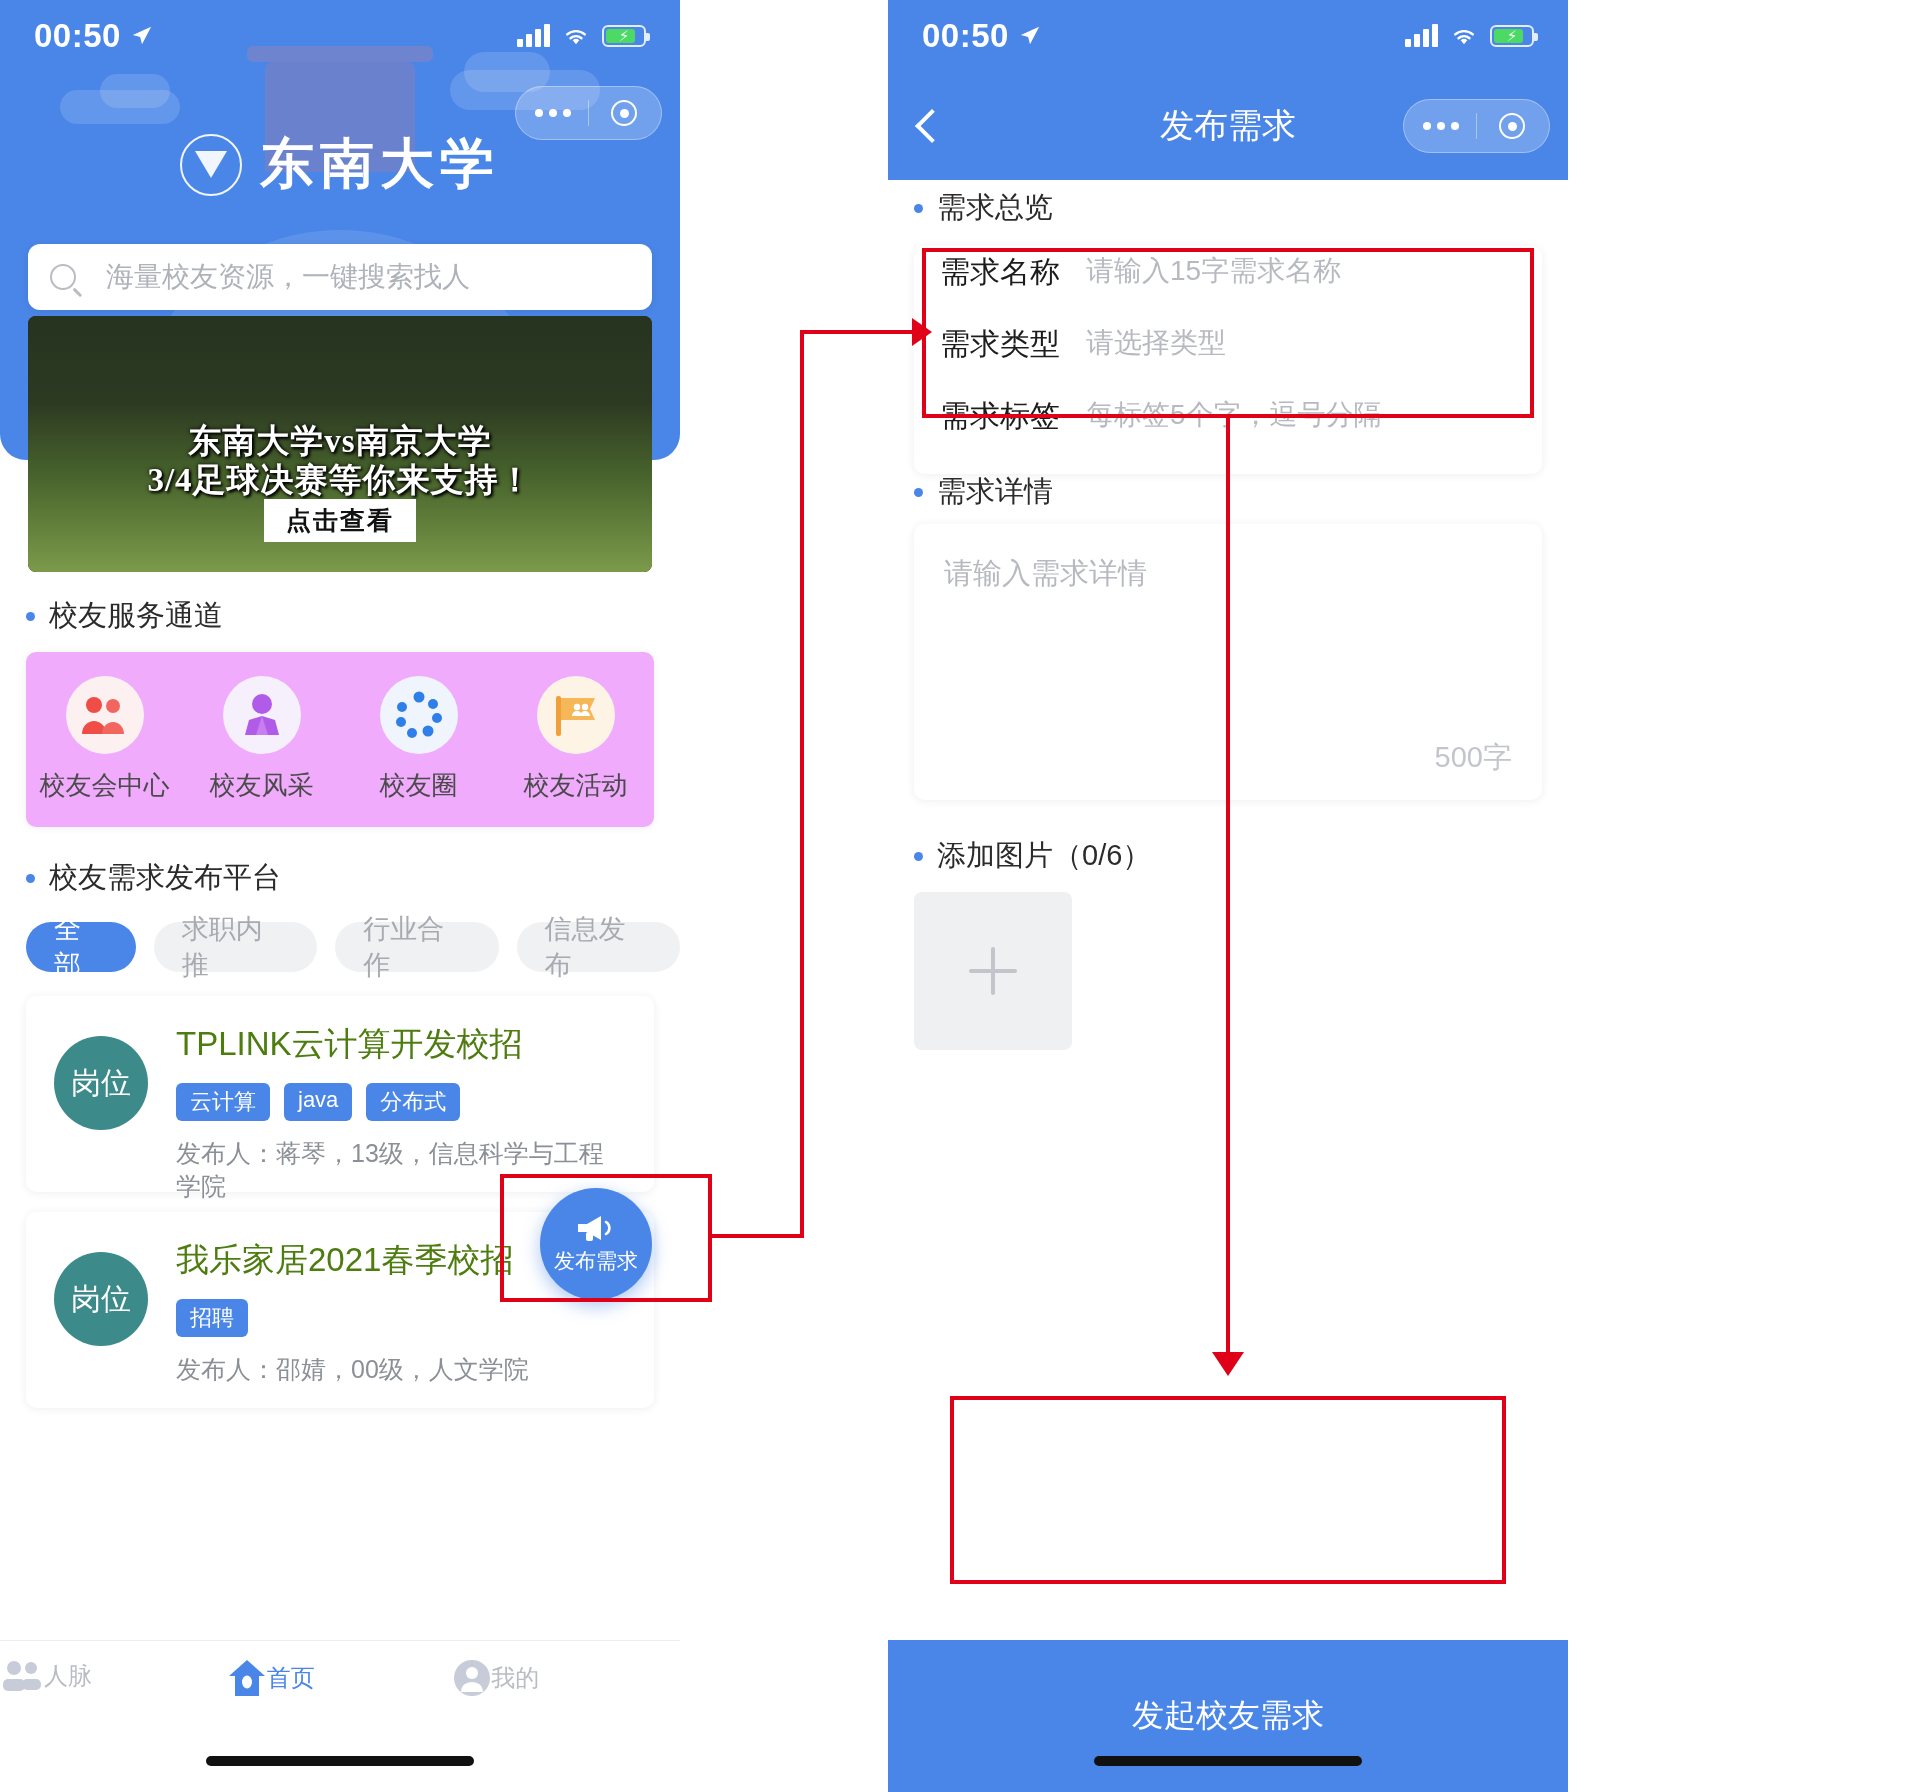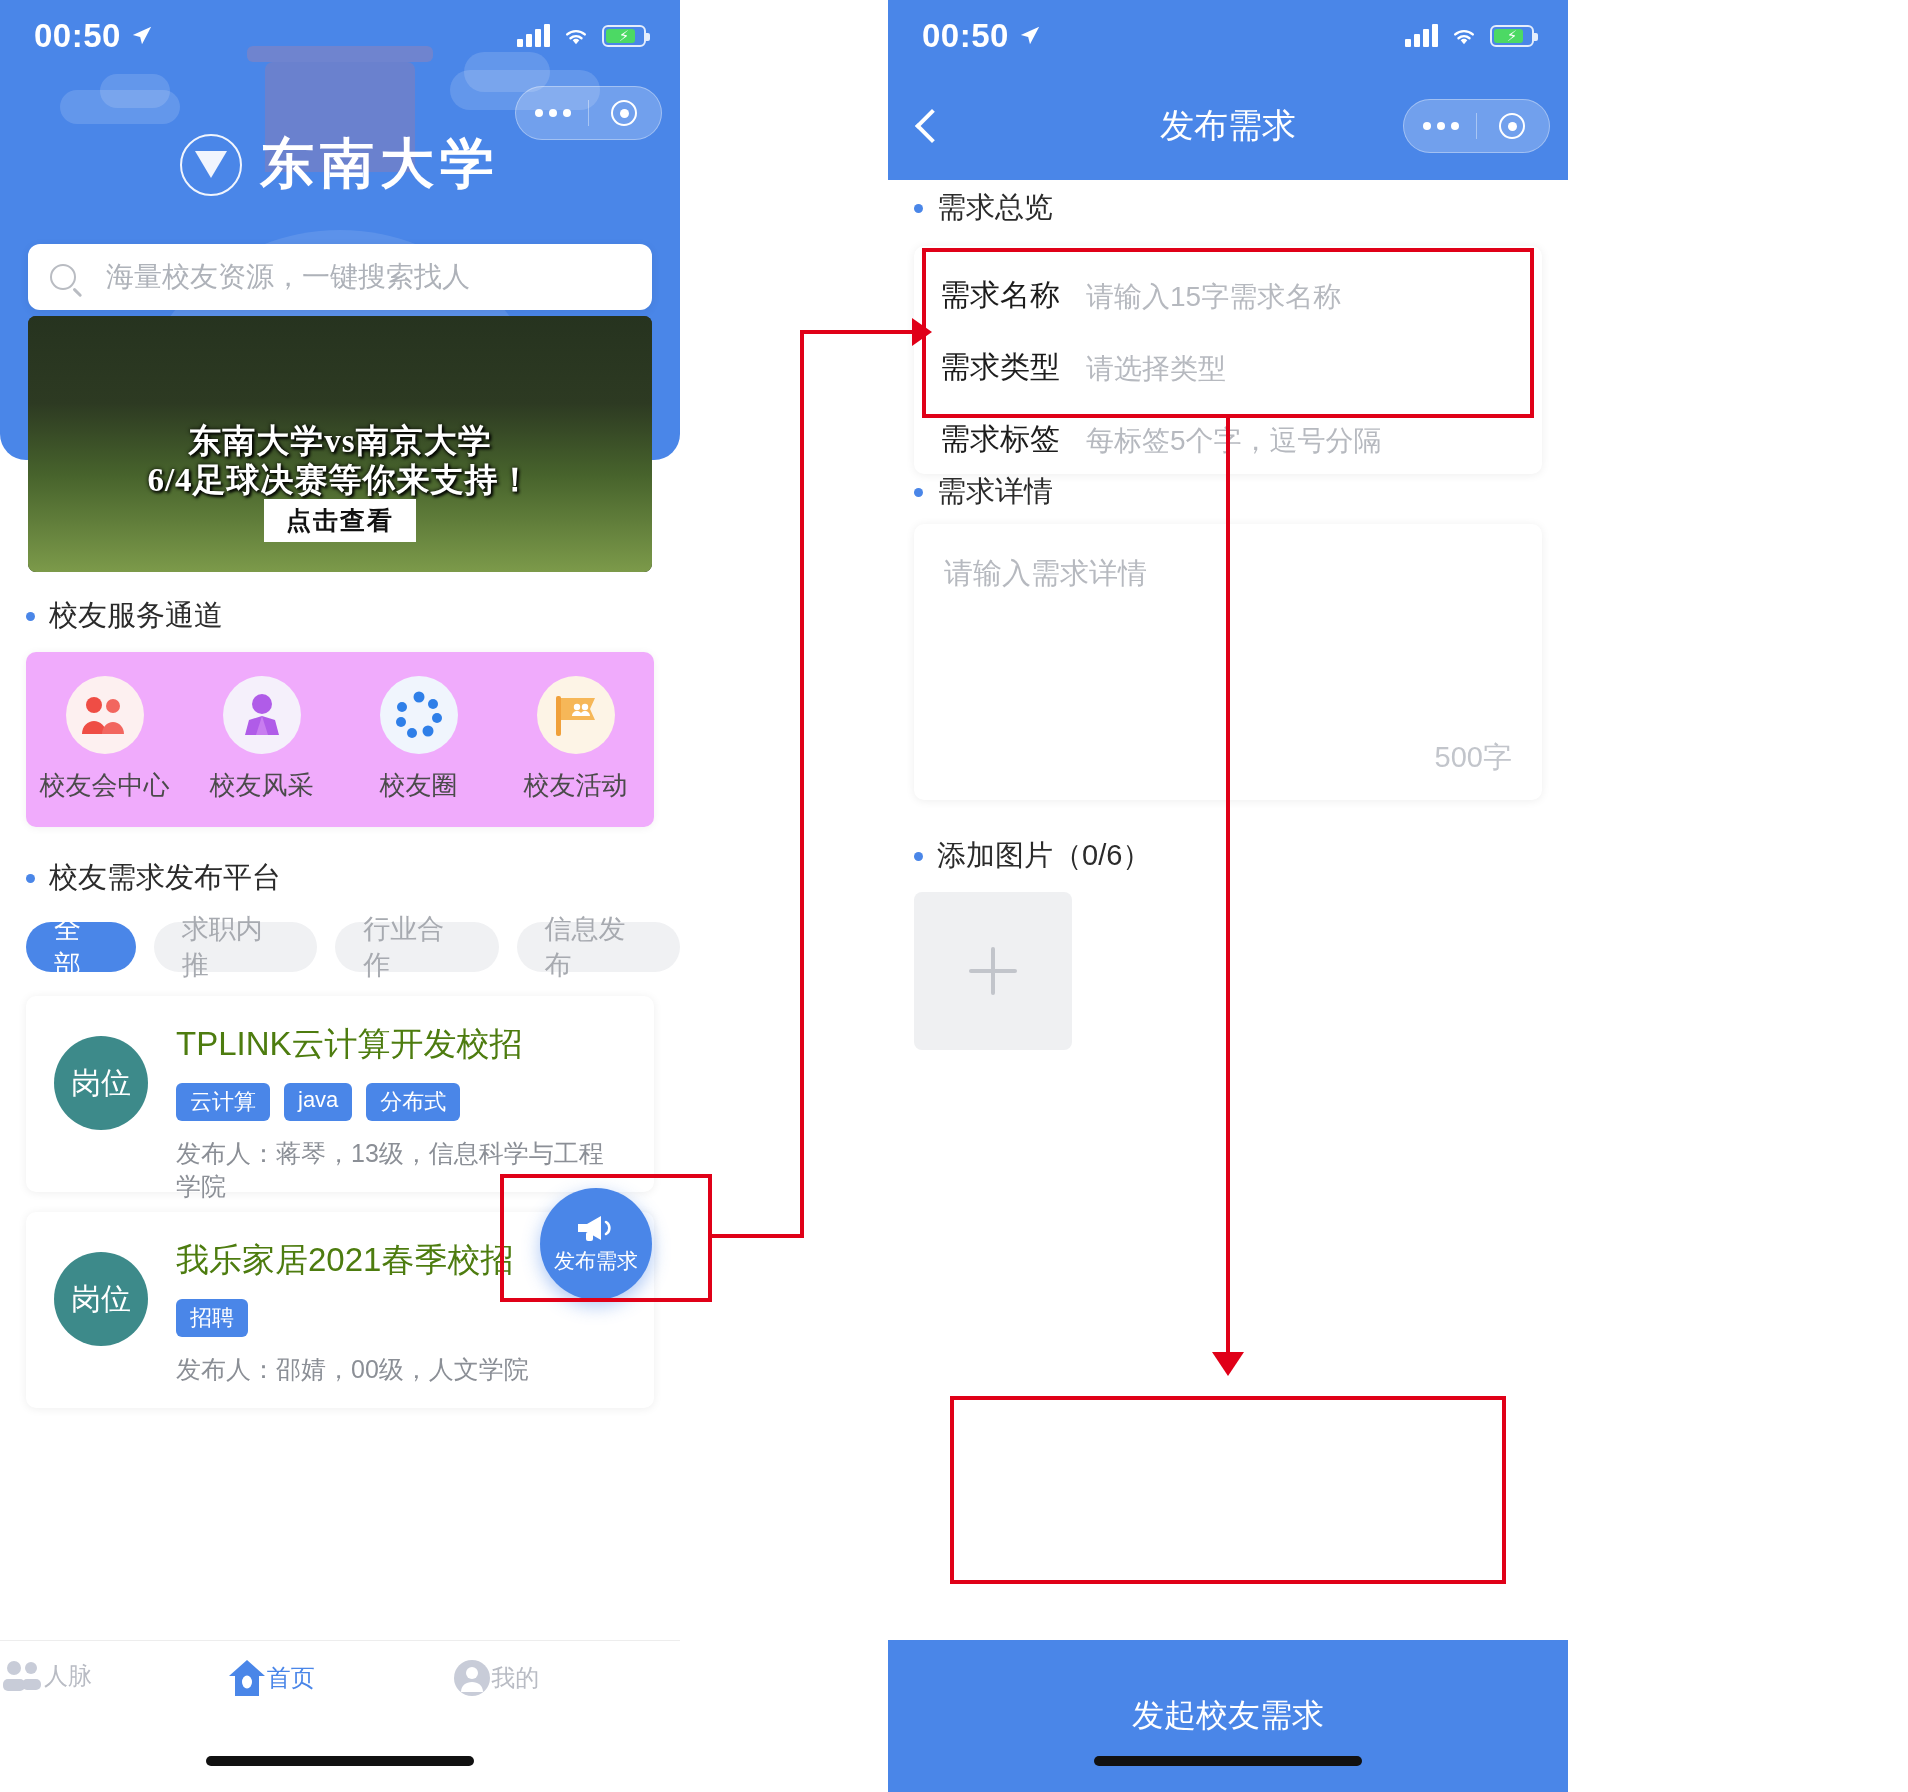--- a/index.html
+++ b/index.html
@@ -154,21 +154,21 @@
           border-bottom: 4px solid #fff; transform: rotate(45deg); }
   .nav-title { flex:1; text-align:center; color:#fff; font-size: 34px; font-weight: 500; }
   .nav-btns { position:absolute; right: 18px; display:flex; align-items:center;
               background: rgba(255,255,255,.22); border:1px solid rgba(255,255,255,.35);
               border-radius: 30px; height: 54px; padding: 0 6px; gap: 4px; }
 
   .rbody { position:absolute; left:0; right:0; top: 180px; bottom: 152px; background:#fff; }
   .r-head1 { position:absolute; left: 26px; top: 8px; }
   .form-card { position:absolute; left: 26px; right: 26px; top: 66px; background:#fff; border-radius: 10px;
                box-shadow: 0 1px 10px rgba(0,0,0,.07); padding: 6px 0; }
-  .frow { display:flex; align-items:flex-end; height: 72px; padding: 8px 26px; gap: 26px; }
+  .frow { display:flex; align-items:flex-start; height: 72px; padding: 0 26px; gap: 26px; }
   .flabel { font-size: 30px; color:#1c1c1c; flex:none; }
   .fph { font-size: 28px; color:#b6b9bf; }
 
   .r-head2 { position:absolute; left: 26px; top: 292px; }
   .ta-card { position:absolute; left: 26px; right: 26px; top: 344px; height: 276px; background:#fff;
              border-radius: 10px; box-shadow: 0 1px 10px rgba(0,0,0,.07); padding: 30px 30px; }
   .ta-ph { font-size: 29px; color:#b6b9bf; }
   .ta-count { position:absolute; right: 30px; bottom: 22px; font-size: 29px; color:#c2c5cb; }
 
   .r-head3 { position:absolute; left: 26px; top: 656px; }
@@ -283,21 +283,21 @@
           <span class="player"><span class="head"></span><span class="body"></span></span>
           <span class="player"><span class="head"></span><span class="body"></span></span>
           <span class="player"><span class="head"></span><span class="body"></span></span>
           <span class="player"><span class="head"></span><span class="body"></span></span>
           <span class="player"><span class="head"></span><span class="body"></span></span>
           <span class="player gk2"><span class="head"></span><span class="body"></span></span>
         </div>
       </div>
       <div class="banner-title">
         <div>东南大学vs南京大学</div>
-        <div>6/4足球决赛等你来支持！</div>
+        <div>3/4足球决赛等你来支持！</div>
       </div>
       <div class="banner-cta">点击查看</div>
     </div>
 
     <div class="section-title svc-head">
       <span class="bullet"></span>
       <span>校友服务通道</span>
     </div>
 
     <div class="svc-card">

